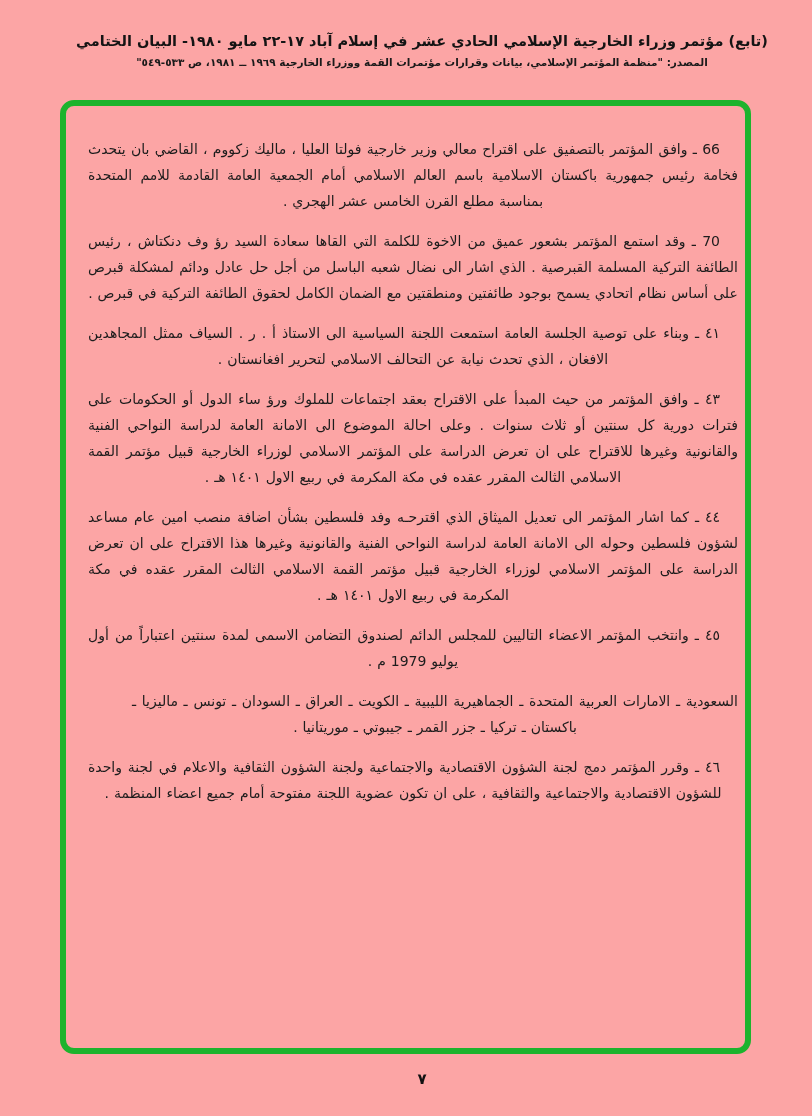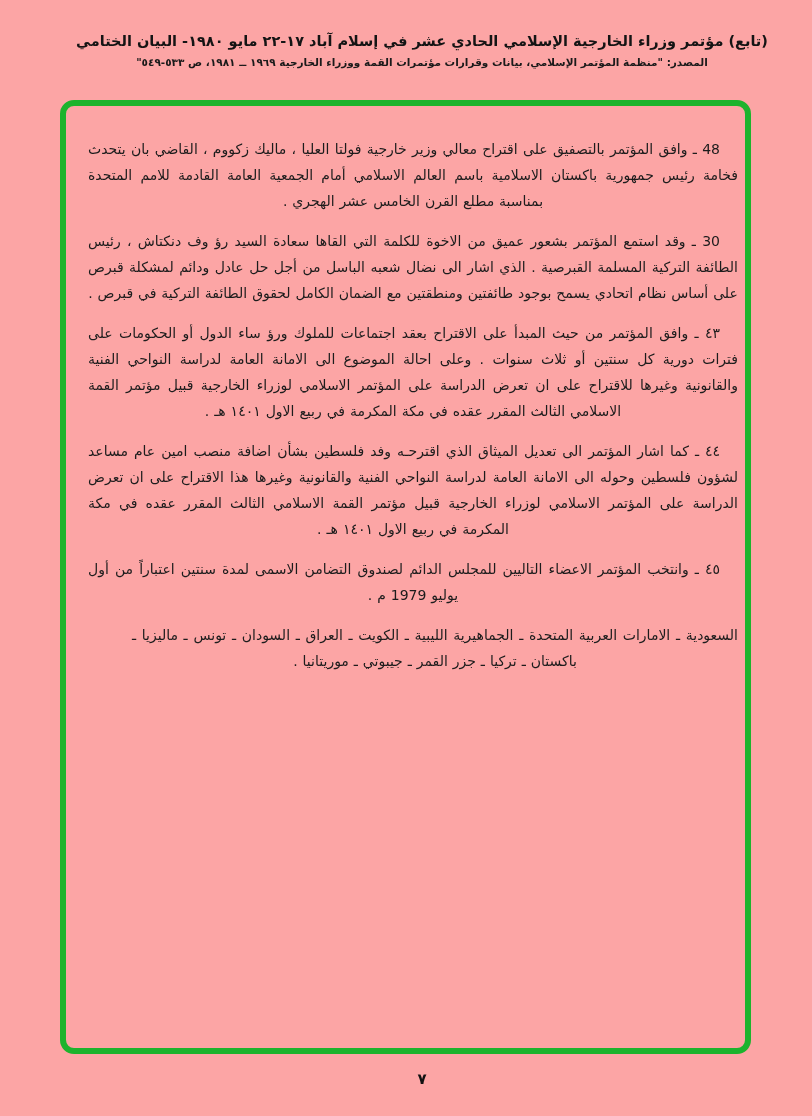--- a/index.html
+++ b/index.html
@@ -91,23 +91,25 @@
 <div class="page">
 
   <div class="doc-header">
     <div class="doc-title">(تابع)  مؤتمر وزراء الخارجية الإسلامي الحادي عشر في إسلام آباد ١٧-٢٢ مايو ١٩٨٠- البيان الختامي</div>
     <div class="doc-source">المصدر: "منظمة المؤتمر الإسلامي، بيانات وقرارات مؤتمرات القمة ووزراء الخارجية ١٩٦٩ ــ ١٩٨١، ص ٥٣٣-٥٤٩"</div>
   </div>
 
   <div class="green-frame"></div>
 
   <div class="content">
-    <p class="para">48 ـ وافق المؤتمر بالتصفيق على اقتراح معالي وزير خارجية فولتا العليا ، ماليك زكووم ، القاضي بان يتحدث فخامة رئيس جمهورية باكستان الاسلامية باسم العالم الاسلامي أمام الجمعية العامة القادمة للامم المتحدة بمناسبة مطلع القرن الخامس عشر الهجري .</p>
-    <p class="para">30 ـ وقد استمع المؤتمر بشعور عميق من الاخوة للكلمة التي القاها سعادة السيد رؤ وف دنكتاش ، رئيس الطائفة التركية المسلمة القبرصية . الذي اشار الى نضال شعبه الباسل من أجل حل عادل ودائم لمشكلة قبرص على أساس نظام اتحادي يسمح بوجود طائفتين ومنطقتين مع الضمان الكامل لحقوق الطائفة التركية في قبرص .</p>
+    <p class="para">66 ـ وافق المؤتمر بالتصفيق على اقتراح معالي وزير خارجية فولتا العليا ، ماليك زكووم ، القاضي بان يتحدث فخامة رئيس جمهورية باكستان الاسلامية باسم العالم الاسلامي أمام الجمعية العامة القادمة للامم المتحدة بمناسبة مطلع القرن الخامس عشر الهجري .</p>
+    <p class="para">70 ـ وقد استمع المؤتمر بشعور عميق من الاخوة للكلمة التي القاها سعادة السيد رؤ وف دنكتاش ، رئيس الطائفة التركية المسلمة القبرصية . الذي اشار الى نضال شعبه الباسل من أجل حل عادل ودائم لمشكلة قبرص على أساس نظام اتحادي يسمح بوجود طائفتين ومنطقتين مع الضمان الكامل لحقوق الطائفة التركية في قبرص .</p>
+    <p class="para">٤١ ـ وبناء على توصية الجلسة العامة استمعت اللجنة السياسية الى الاستاذ أ . ر . السياف ممثل المجاهدين الافغان ، الذي تحدث نيابة عن التحالف الاسلامي لتحرير افغانستان .</p>
     <p class="para">٤٣ ـ وافق المؤتمر من حيث المبدأ على الاقتراح بعقد اجتماعات للملوك ورؤ ساء الدول أو الحكومات على فترات دورية كل سنتين أو ثلاث سنوات . وعلى احالة الموضوع الى الامانة العامة لدراسة النواحي الفنية والقانونية وغيرها للاقتراح على ان تعرض الدراسة على المؤتمر الاسلامي لوزراء الخارجية قبيل مؤتمر القمة الاسلامي الثالث المقرر عقده في مكة المكرمة في ربيع الاول ١٤٠١ هـ .</p>
     <p class="para">٤٤ ـ كما اشار المؤتمر الى تعديل الميثاق الذي اقترحـه وفد فلسطين بشأن اضافة منصب امين عام مساعد لشؤون فلسطين وحوله الى الامانة العامة لدراسة النواحي الفنية والقانونية وغيرها هذا الاقتراح على ان تعرض الدراسة على المؤتمر الاسلامي لوزراء الخارجية قبيل مؤتمر القمة الاسلامي الثالث المقرر عقده في مكة المكرمة في ربيع الاول ١٤٠١ هـ .</p>
     <p class="para">٤٥ ـ وانتخب المؤتمر الاعضاء التاليين للمجلس الدائم لصندوق التضامن الاسمى لمدة سنتين اعتباراً من أول يوليو 1979 م .</p>
     <p class="para no-indent">السعودية ـ الامارات العربية المتحدة ـ الجماهيرية الليبية ـ الكويت ـ العراق ـ السودان ـ تونس ـ ماليزيا ـ باكستان ـ تركيا ـ جزر القمر ـ جيبوتي ـ موريتانيا .</p>
+    <p class="para">٤٦ ـ وقرر المؤتمر دمج لجنة الشؤون الاقتصادية والاجتماعية ولجنة الشؤون الثقافية والاعلام في لجنة واحدة للشؤون الاقتصادية والاجتماعية والثقافية ، على ان تكون عضوية اللجنة مفتوحة أمام جميع اعضاء المنظمة .</p>
   </div>
 
   <div class="page-number">٧</div>
 
 </div>
 
 </body></html>

